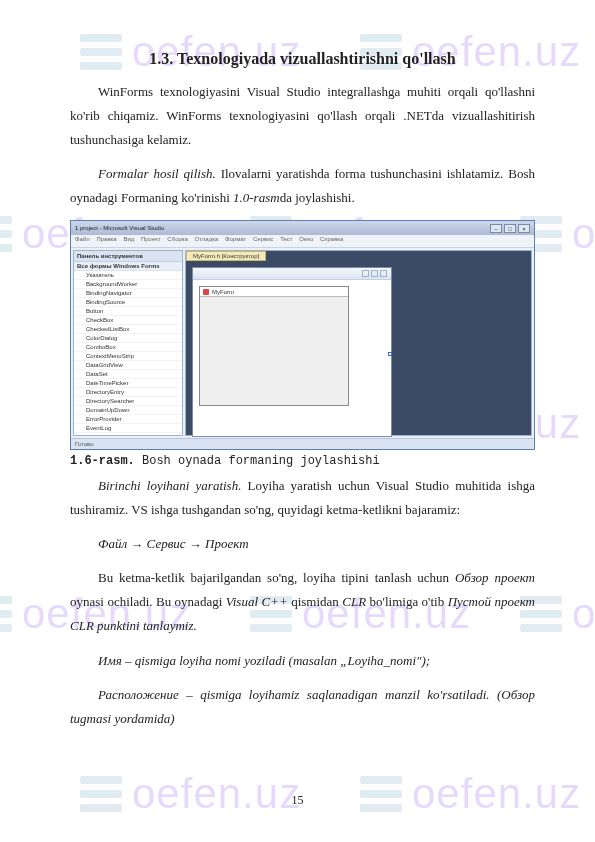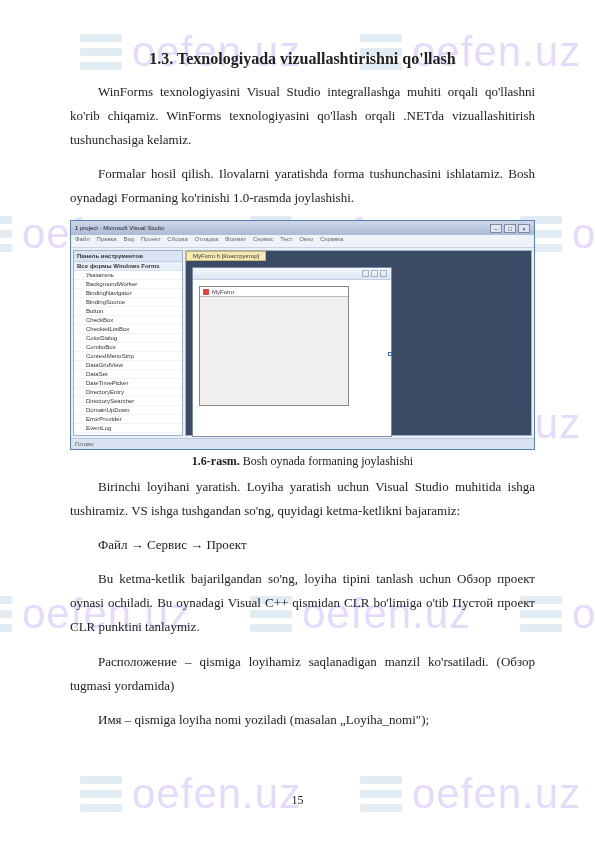--- a/index.html
+++ b/index.html
@@ -60,21 +60,21 @@
     margin-bottom: 12px;
   }
 
   p.body {
     text-align: justify;
     line-height: 1.85;
     margin-bottom: 10px;
     text-indent: 28px;
   }
 
-  .italic { }
+  .italic { font-style: italic; }
 
   .figure-box {
     border: 1px solid #5b7fb0;
     background: #eaf0f8;
     height: 230px;
     margin: 6px 0 4px 0;
     position: relative;
     font-family: Arial, sans-serif;
     font-size: 7px;
     color: #333;
@@ -209,23 +209,23 @@
     background: #d9e3f1;
     border-top: 1px solid #b6c3d9;
     font-size: 6px;
     padding: 0 4px;
     color: #555;
     display:flex;
     align-items:center;
   }
 
   .fig-caption {
-    text-align: center;
     font-size: 12px;
     margin: 2px 0 6px 0;
+    font-family: Liberation Mono, monospace;
   }
   .fig-caption b { font-weight: bold; }
 
   .page-num {
     position: absolute;
     bottom: 34px;
     left: 0; right: 0;
     text-align: center;
     font-size: 12px;
   }
@@ -418,19 +418,19 @@
   <p class="body">
     <span class="italic">Birinchi loyihani yaratish.</span><span> Loyiha yaratish uchun Visual Studio muhitida ishga tushiramiz. VS ishga tushgandan so'ng, quyidagi ketma-ketlikni bajaramiz:</span>
   </p>
 
   <p class="body italic">Файл → Сервис → Проект</p>
 
   <p class="body">
     <span>Bu ketma-ketlik bajarilgandan so'ng, loyiha tipini tanlash uchun </span><span class="italic">Обзор проект</span><span> oynasi ochiladi. Bu oynadagi </span><span class="italic">Visual C++</span><span> qismidan </span><span class="italic">CLR</span><span> bo'limiga o'tib </span><span class="italic">Пустой проект CLR punktini tanlaymiz.</span>
   </p>
 
+  <p class="body italic">Имя – qismiga loyiha nomi yoziladi (masalan „Loyiha_nomi");</p>
+
   <p class="body italic">Расположение – qismiga loyihamiz saqlanadigan manzil ko'rsatiladi. (Обзор tugmasi yordamida)</p>
 
-  <p class="body italic">Имя – qismiga loyiha nomi yoziladi (masalan „Loyiha_nomi");</p>
-
 </div>
 
 <div class="page-num">15</div>
 
 </body></html>

